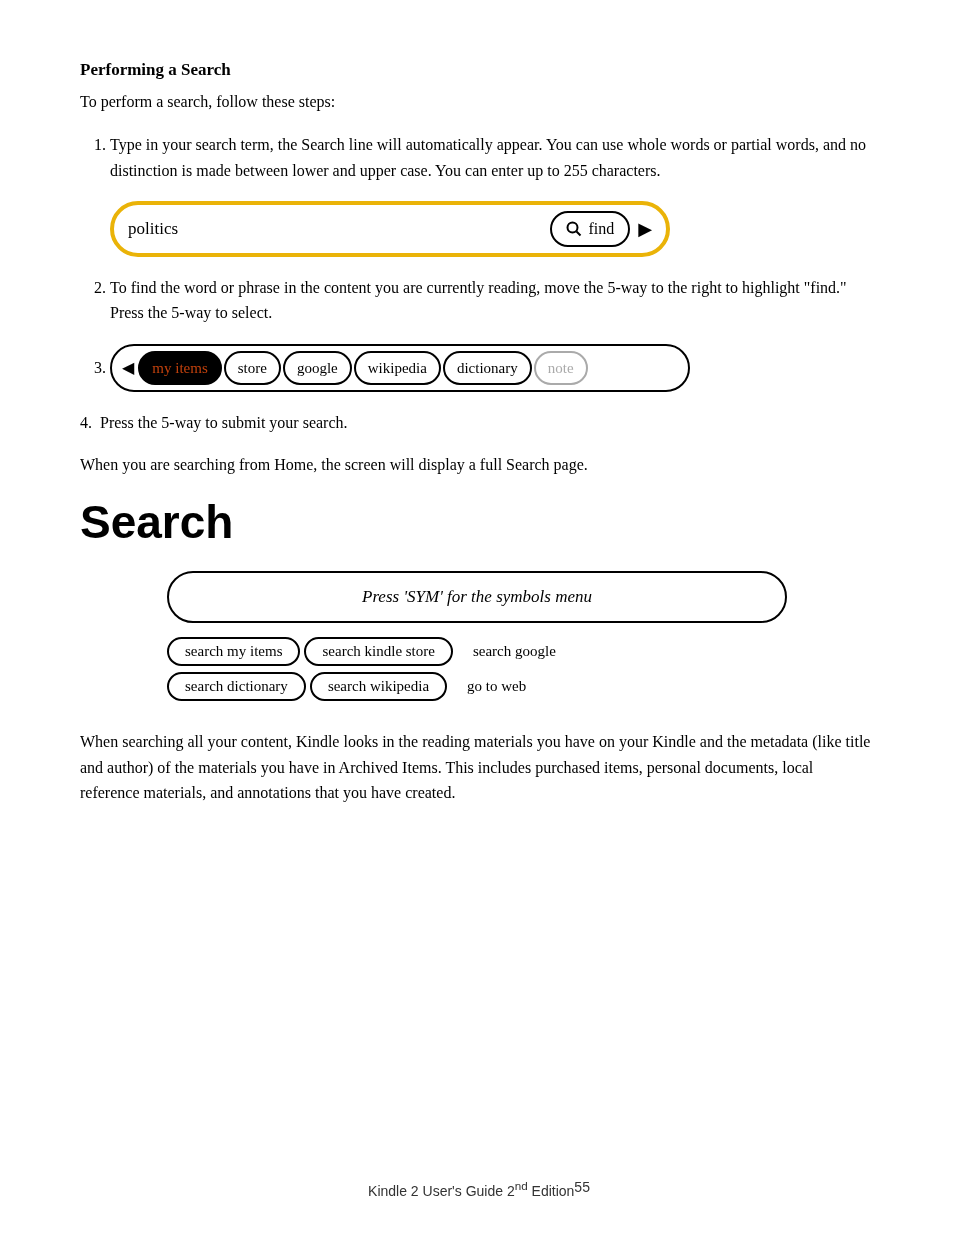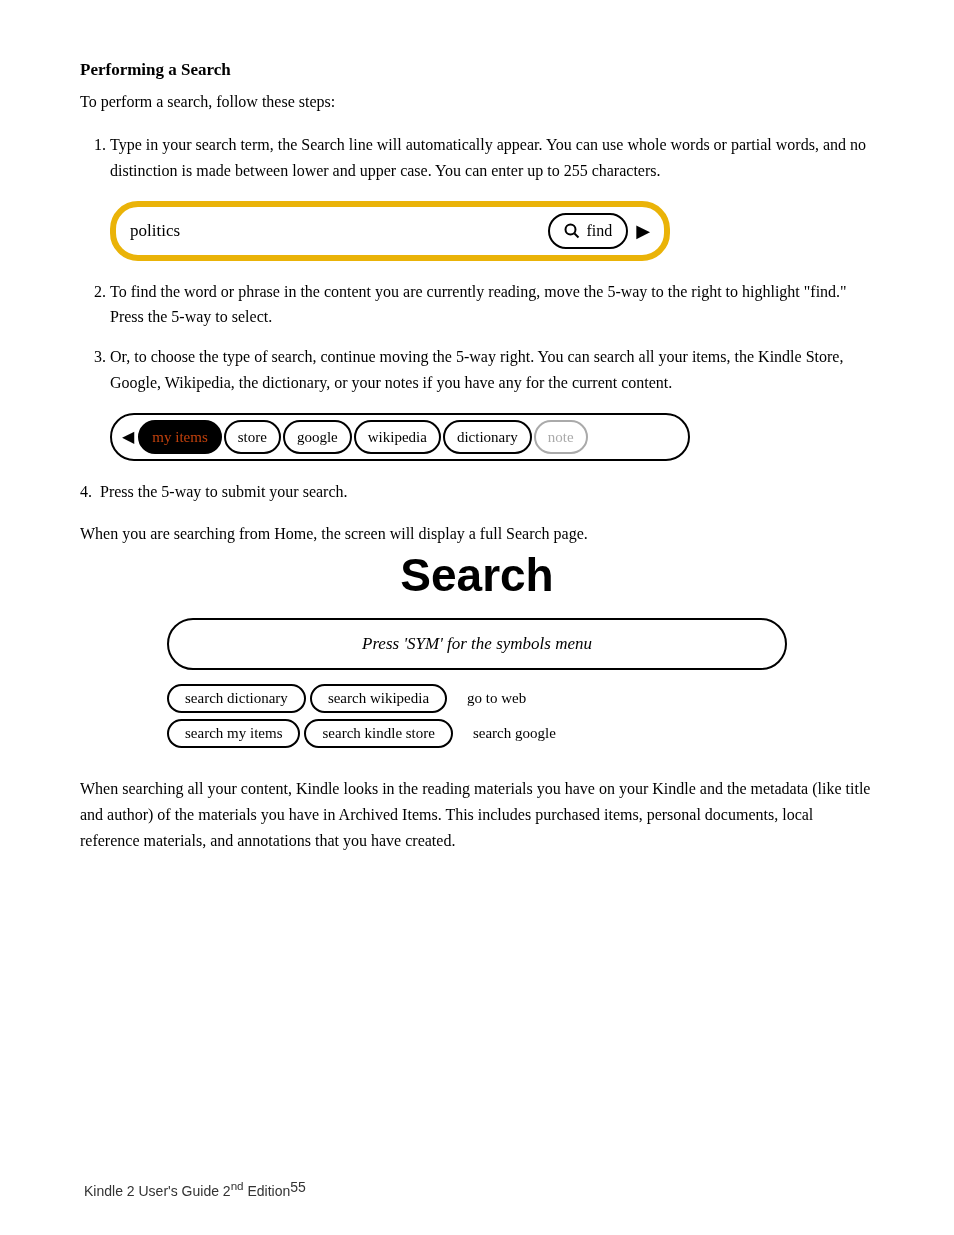--- a/index.html
+++ b/index.html
@@ -27,21 +27,21 @@
       margin-bottom: 10px;
     }
     ol li {
       margin-bottom: 14px;
       line-height: 1.6;
       font-size: 16px;
     }
     .search-bar-demo {
       display: flex;
       align-items: center;
-      border: 6px solid #eab308;
+      border: 4px solid #eab308;
       border-radius: 28px;
       padding: 6px 14px;
       width: 560px;
       margin: 18px 0 18px 0;
       background: #fff;
     }
     .search-bar-demo .input-text {
       font-size: 17px;
       font-family: Georgia, serif;
       flex: 1;
@@ -100,30 +100,30 @@
       font-size: 16px;
       margin-right: 4px;
     }
     .step4-text {
       margin-top: 4px;
       margin-bottom: 16px;
       font-size: 16px;
       line-height: 1.6;
     }
     .home-search-note {
-      margin-bottom: 2px;
+      margin-bottom: 18px;
       font-size: 16px;
       line-height: 1.6;
     }
     .search-page-title {
-      text-align: center;
+      text-align: left;
       font-size: 46px;
       font-weight: bold;
       font-family: Arial, Helvetica, sans-serif;
-      margin-bottom: 16px;
+      margin-bottom: 22px;
     }
     .search-page-box {
       border: 2px solid #000;
       border-radius: 28px;
       padding: 14px 20px;
       width: 620px;
       margin: 0 auto 14px auto;
     }
     .sym-text {
       color: #000000;
@@ -170,21 +170,21 @@
       font-size: 16px;
       line-height: 1.6;
       margin-top: 12px;
     }
     .footer {
       position: absolute;
       bottom: 36px;
       left: 84px;
       right: 80px;
       display: flex;
-      justify-content: flex-start;
+      justify-content: center;
       font-size: 14px;
       color: #333;
       font-family: Arial, Helvetica, sans-serif;
     }
     .search-page-area {
       margin: 0 auto;
       width: 640px;
     }
   </style>
 </head>
@@ -208,21 +208,20 @@
         </svg>
         <span>find</span>
       </span>
       <span class="arrow-right">▶</span>
     </div>
   </li>
   <li>
     <span>To find the word or phrase in the content you are currently reading, move the 5-way to the right to highlight "find." Press the 5-way to select.</span>
   </li>
   <li>
-    <span>Or, to choose the type of search, continue moving the 5-way right. You can search all your items, the Kindle Store, Google, Wikipedia, the dictionary, or your notes if you have any for the current content.</span>
     
     <div class="nav-tabs-demo">
       <span class="arrow-left">◀</span>
       <span class="nav-tab active">my items</span>
       <span class="nav-tab outlined">store</span>
       <span class="nav-tab outlined">google</span>
       <span class="nav-tab outlined">wikipedia</span>
       <span class="nav-tab outlined">dictionary</span>
       <span class="nav-tab dim">note</span>
     </div>
@@ -237,29 +236,29 @@
 
 <div class="search-page-title">Search</div>
 
 <div class="search-page-area">
 
   <div class="search-page-box">
     <div class="sym-text">Press 'SYM' for the symbols menu</div>
   </div>
 
   <div class="search-buttons-row">
+    <button class="search-btn">search my items</button>
+    <button class="search-btn">search kindle store</button>
+    <span class="search-btn-plain">search google</span>
+  </div>
+
+  <div class="search-buttons-row">
     <button class="search-btn">search dictionary</button>
     <button class="search-btn">search wikipedia</button>
     <span class="search-btn-plain">go to web</span>
-  </div>
-
-  <div class="search-buttons-row">
-    <button class="search-btn">search my items</button>
-    <button class="search-btn">search kindle store</button>
-    <span class="search-btn-plain">search google</span>
   </div>
 </div>
 
 <div class="section-42">
   <div class="section-42-body">When searching all your content, Kindle looks in the reading materials you have on your Kindle and the metadata (like title and author) of the materials you have in Archived Items. This includes purchased items, personal documents, local reference materials, and annotations that you have created.</div>
 </div>
 
 <div class="footer">
   <span>
     Kindle 2 User's Guide 2<sup>nd</sup> Edition

